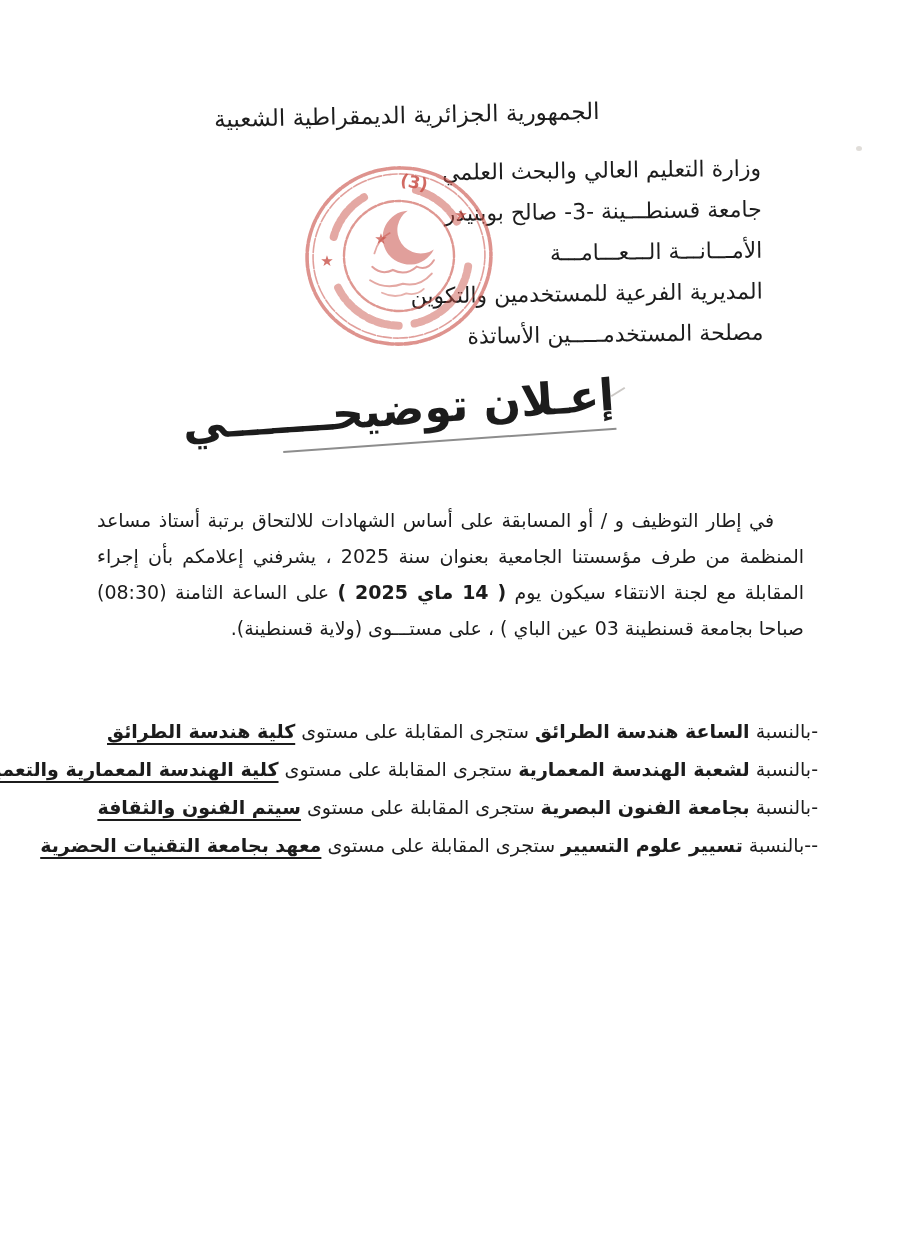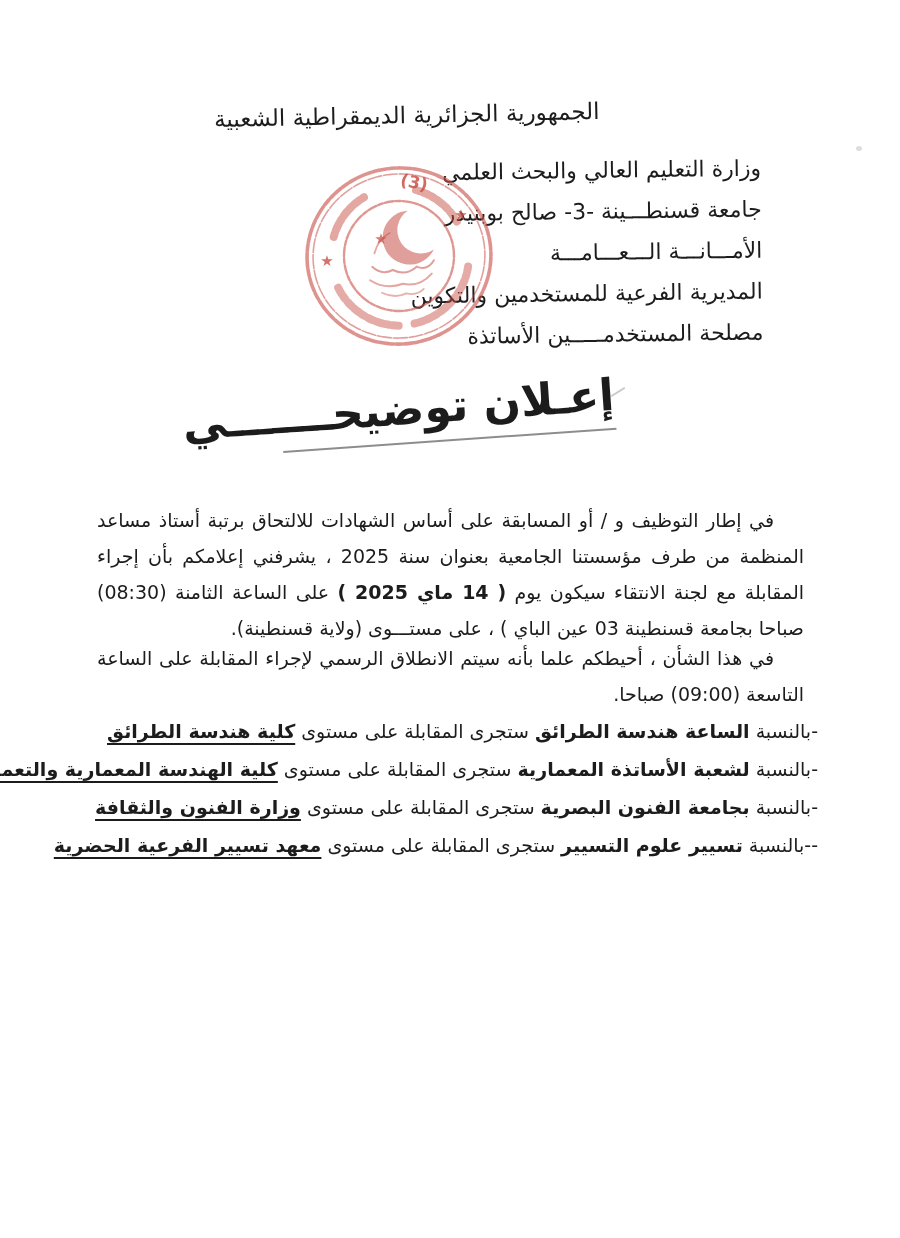--- a/index.html
+++ b/index.html
@@ -163,38 +163,37 @@
       <text x="112" y="30" font-size="17" fill="#c95148" opacity="0.85" text-anchor="middle" transform="rotate(12 112 30)" font-weight="bold">(3)</text>
     </svg>
   </div>
 
   <div class="doc-title">إعـلان توضيحـــــــي</div>
 
   <div class="para para-1">
     <span>في إطار التوظيف و / أو المسابقة على أساس الشهادات للالتحاق برتبة أستاذ مساعد المنظمة من طرف مؤسستنا الجامعية بعنوان سنة 2025 ، يشرفني إعلامكم بأن إجراء المقابلة مع لجنة الانتقاء سيكون يوم </span><span class="bold">( 14 ماي 2025 )</span><span> على الساعة الثامنة (08:30) صباحا بجامعة قسنطينة 03 عين الباي ) ، على مستـــوى (ولاية قسنطينة).</span>
   </div>
 
-  <div class="para para-2">في هذا الشأن ، أحيطكم علما بأنه سيتم الانطلاق الرسمي لإجراء المقابلة على الساعة التاسعة (09:00) صباحا.</div>
 
   <div class="branches">
 
     <div class="branch-row">
       <span>-</span><span>بالنسبة </span><span class="branch-name">الساعة هندسة الطرائق</span><span> ستجرى المقابلة على مستوى </span><span class="venue-name">كلية هندسة الطرائق</span>
     </div>
 
     <div class="branch-row">
-      <span>-</span><span>بالنسبة </span><span class="branch-name">لشعبة الأساتذة المعمارية</span><span> ستجرى المقابلة على مستوى </span><span class="venue-name">كلية الهندسة المعمارية والتعمير</span>
+      <span>-</span><span>بالنسبة </span><span class="branch-name">لشعبة الهندسة المعمارية</span><span> ستجرى المقابلة على مستوى </span><span class="venue-name">كلية الهندسة المعمارية والتعمير</span>
     </div>
 
     <div class="branch-row">
-      <span>-</span><span>بالنسبة </span><span class="branch-name">بجامعة الفنون البصرية</span><span> ستجرى المقابلة على مستوى </span><span class="venue-name">وزارة الفنون والثقافة</span>
+      <span>-</span><span>بالنسبة </span><span class="branch-name">بجامعة الفنون البصرية</span><span> ستجرى المقابلة على مستوى </span><span class="venue-name">سيتم الفنون والثقافة</span>
     </div>
 
     <div class="branch-row">
-      <span>--</span><span>بالنسبة </span><span class="branch-name">تسيير علوم التسيير</span><span> ستجرى المقابلة على مستوى </span><span class="venue-name">معهد تسيير الفرعية الحضرية</span>
+      <span>--</span><span>بالنسبة </span><span class="branch-name">تسيير علوم التسيير</span><span> ستجرى المقابلة على مستوى </span><span class="venue-name">معهد بجامعة التقنيات الحضرية</span>
     </div>
 
   </div>
 
   <div class="artifact-1"></div>
   <div class="artifact-2"></div>
 
 </div>
 
 </body></html>

